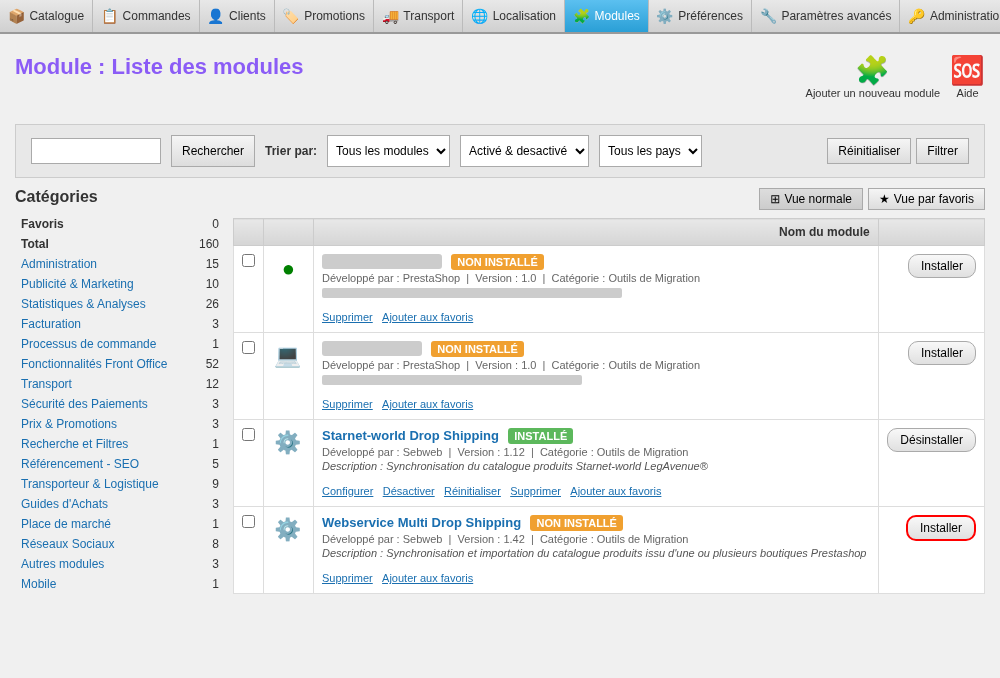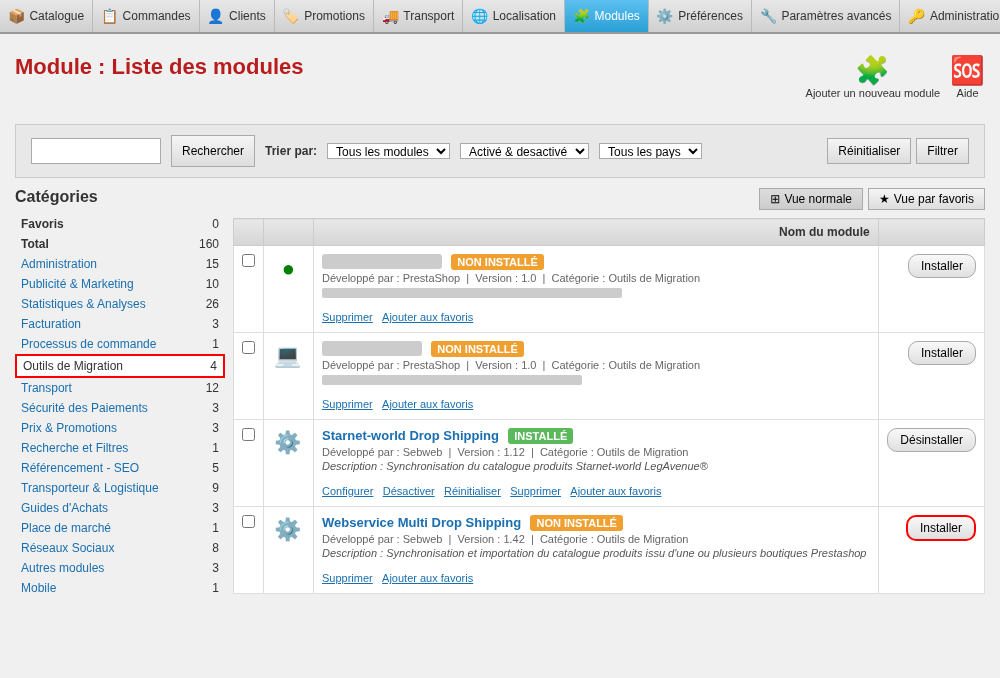--- a/index.html
+++ b/index.html
@@ -9,31 +9,31 @@
     .top-nav { display: flex; background: linear-gradient(to bottom, #e8e8e8, #d0d0d0); border-bottom: 2px solid #999; height: 34px; align-items: stretch; }
     .nav-item { display: flex; align-items: center; padding: 0 8px; border-right: 1px solid #bbb; cursor: pointer; font-size: 12px; white-space: nowrap; gap: 4px; text-decoration: none; color: #333; }
     .nav-item.active { background: linear-gradient(to bottom, #5bc0f0, #2a9fd6); color: white; border-bottom: none; }
     .nav-icon { font-size: 14px; }
 
     
     .main-content { padding: 10px 15px; }
 
     
     .page-header { display: flex; justify-content: space-between; align-items: flex-start; margin-bottom: 15px; padding: 10px 0; }
-    .page-title { font-size: 22px; font-weight: bold; color: #b91c1c; }
+    .page-title { font-size: 22px; font-weight: bold; color: #8b5cf6; }
     .header-actions { display: flex; gap: 10px; align-items: center; }
     .header-btn { display: flex; flex-direction: column; align-items: center; cursor: pointer; font-size: 11px; color: #333; text-align: center; }
     .header-btn-icon { font-size: 28px; }
 
     
     .search-bar { background: #e8e8e8; border: 1px solid #ccc; padding: 10px 15px; margin-bottom: 10px; display: flex; align-items: center; gap: 10px; }
     .search-input { width: 130px; height: 26px; border: 1px solid #aaa; padding: 3px 6px; font-size: 12px; }
     .search-btn { height: 32px; padding: 0 10px; background: linear-gradient(to bottom, #f5f5f5, #ddd); border: 1px solid #aaa; cursor: pointer; font-size: 12px; }
     .filter-label { font-weight: bold; font-size: 12px; }
-    .filter-select { height: 16px; border: 1px solid #aaa; font-size: 12px; padding: 0 4px; background: white; }
+    .filter-select { height: 32px; border: 1px solid #aaa; font-size: 12px; padding: 0 4px; background: white; }
     .filter-actions { margin-left: auto; display: flex; gap: 5px; }
     .filter-btn { height: 26px; padding: 0 10px; background: linear-gradient(to bottom, #f5f5f5, #ddd); border: 1px solid #aaa; cursor: pointer; font-size: 12px; }
 
     
     .content-layout { display: flex; gap: 8px; }
 
     
     .sidebar { width: 210px; flex-shrink: 0; }
     .sidebar-title { font-size: 16px; font-weight: bold; margin-bottom: 8px; color: #333; }
     .sidebar-item { display: flex; justify-content: space-between; align-items: center; padding: 3px 6px; cursor: pointer; color: #1a6fb0; text-decoration: none; font-size: 12px; }
@@ -178,23 +178,23 @@
         <span class="sidebar-count">26</span>
       </div>
       <div class="sidebar-item">
         <span>Facturation</span>
         <span class="sidebar-count">3</span>
       </div>
       <div class="sidebar-item">
         <span>Processus de commande</span>
         <span class="sidebar-count">1</span>
       </div>
-      <div class="sidebar-item selected">
-        <span>Outils de Migration</span>
-        <span class="sidebar-count">4</span>
+      <div class="sidebar-item">
+        <span>Fonctionnalités Front Office</span>
+        <span class="sidebar-count">52</span>
       </div>
       <div class="sidebar-item">
         <span>Transport</span>
         <span class="sidebar-count">12</span>
       </div>
       <div class="sidebar-item">
         <span>Sécurité des Paiements</span>
         <span class="sidebar-count">3</span>
       </div>
       <div class="sidebar-item">

